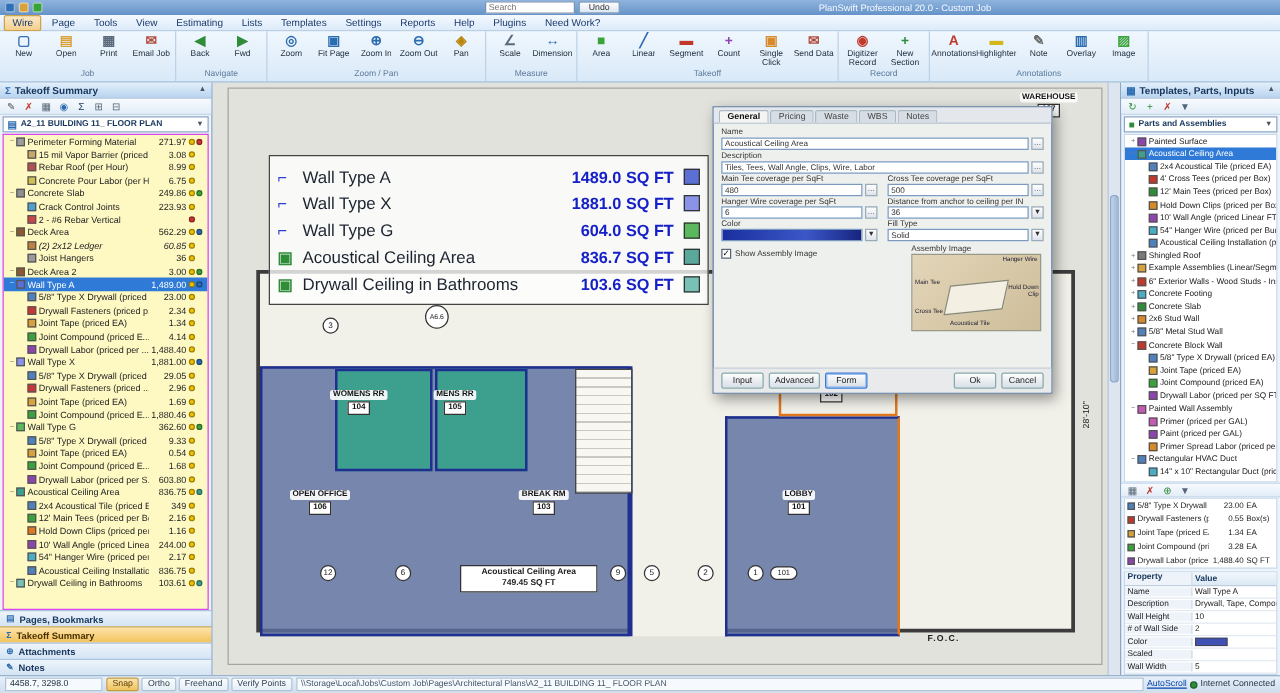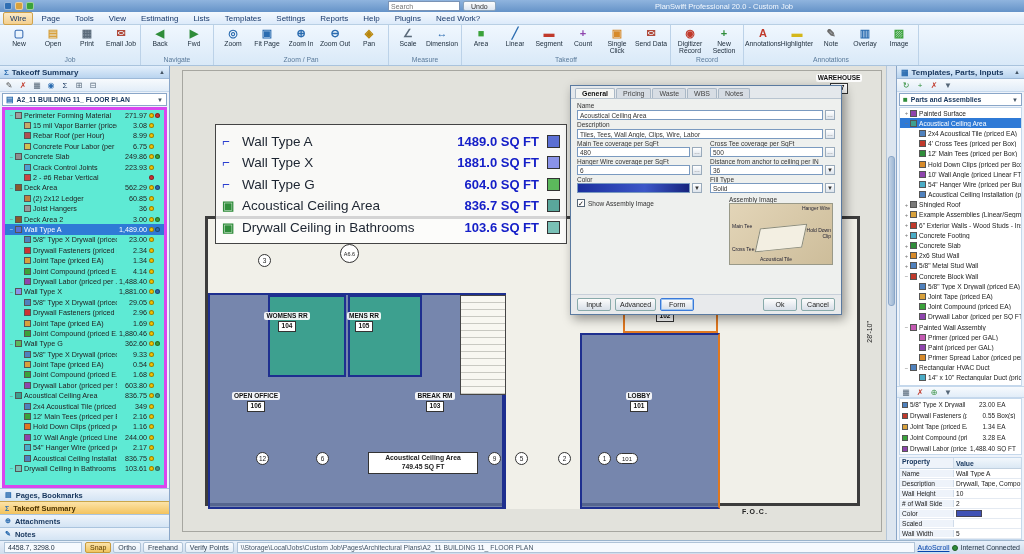--- a/index.html
+++ b/index.html
@@ -34,21 +34,21 @@
   .ph-caret{margin-left:auto;color:#456;font-size:6px}
   .ptools{height:13px;display:flex;align-items:center;gap:2px;padding:0 3px;background:linear-gradient(#f7fafd,#e2edf8);border-bottom:1px solid #c5d8ec;flex:none}
   .ptool{width:12px;height:11px;display:flex;align-items:center;justify-content:center;font-size:8px;border-radius:2px}
 
   
   .left-panel{position:absolute;top:66px;left:0;width:170px;bottom:14px;background:#eef3fa;border-right:1px solid #8aa6c8;display:flex;flex-direction:column;z-index:4}
   .searchrow{height:15px;display:flex;align-items:center;gap:3px;padding:0 4px;border-bottom:1px solid #c5d8ec;font-size:7.5px;color:#333;flex:none}
   .searchrow input{flex:1;height:11px;border:1px solid #8aa6c8;font-size:7px;padding:0 2px;font-family:"Liberation Sans",sans-serif}
   .pagerow{height:13px;display:flex;align-items:center;gap:3px;padding:0 3px;background:#fff;border:1px solid #8aa6c8;margin:1px 2px;font-size:6.8px;font-weight:bold;color:#17365d;flex:none}
   .pagerow .caret{margin-left:auto;font-size:6px;color:#456}
-  .tree{flex:1;overflow:hidden;background:#5eead4;margin:0 2px;border:3px solid #d946ef;position:relative}
+  .tree{flex:1;overflow:hidden;background:#fef9c3;margin:0 2px;border:1px solid #d946ef;position:relative}
   .trow{display:flex;align-items:center;height:10.4px;font-size:7.2px;color:#222;white-space:nowrap}
   .trow.sel{background:#2f7ad6;color:#fff}
   .texp{width:7px;color:#777;font-size:6px;text-align:center;flex:none}
   .trow.sel .texp{color:#dce8f8}
   .tsw{width:7px;height:7px;border:1px solid #555;flex:none;margin-right:2px;background:#bbb}
   .tlabel{flex:1;overflow:hidden}
   .tqty{flex:none;min-width:32px;text-align:right;padding-right:2px}
   .tdots{flex:none;display:flex;gap:1px;width:15px;align-items:center}
   .dot{width:5px;height:5px;border-radius:50%;border:1px solid rgba(0,0,0,.35);flex:none}
   .btab{height:13px;display:flex;align-items:center;gap:4px;padding:0 5px;background:linear-gradient(#eef4fb,#d4e4f4);border-top:1px solid #aac4de;font-size:7.5px;font-weight:bold;color:#17365d;flex:none}
@@ -427,21 +427,21 @@
       <div class="trow" style="padding-left: 3px;">
         <span class="texp">−</span>
         <span class="tsw" style="background: rgb(138, 90, 43);"></span>
         <span class="tlabel">Deck Area</span>
         <span class="tqty">562.29</span>
         <span class="tdots">
           <span class="dot" style="background: rgb(242, 194, 0);"></span>
           <span class="dot" style="background: rgb(43, 108, 176);"></span>
         </span>
       </div>
-      <div class="trow" style="padding-left: 12px;">
+      <div class="trow" style="padding-left: 12px; font-style: italic;">
         <span class="texp"></span>
         <span class="tsw" style="background: rgb(192, 128, 64);"></span>
         <span class="tlabel">(2) 2x12 Ledger</span>
         <span class="tqty">60.85</span>
         <span class="tdots">
           <span class="dot" style="background: rgb(242, 194, 0);"></span>
         </span>
       </div>
       <div class="trow" style="padding-left: 12px;">
         <span class="texp"></span>

